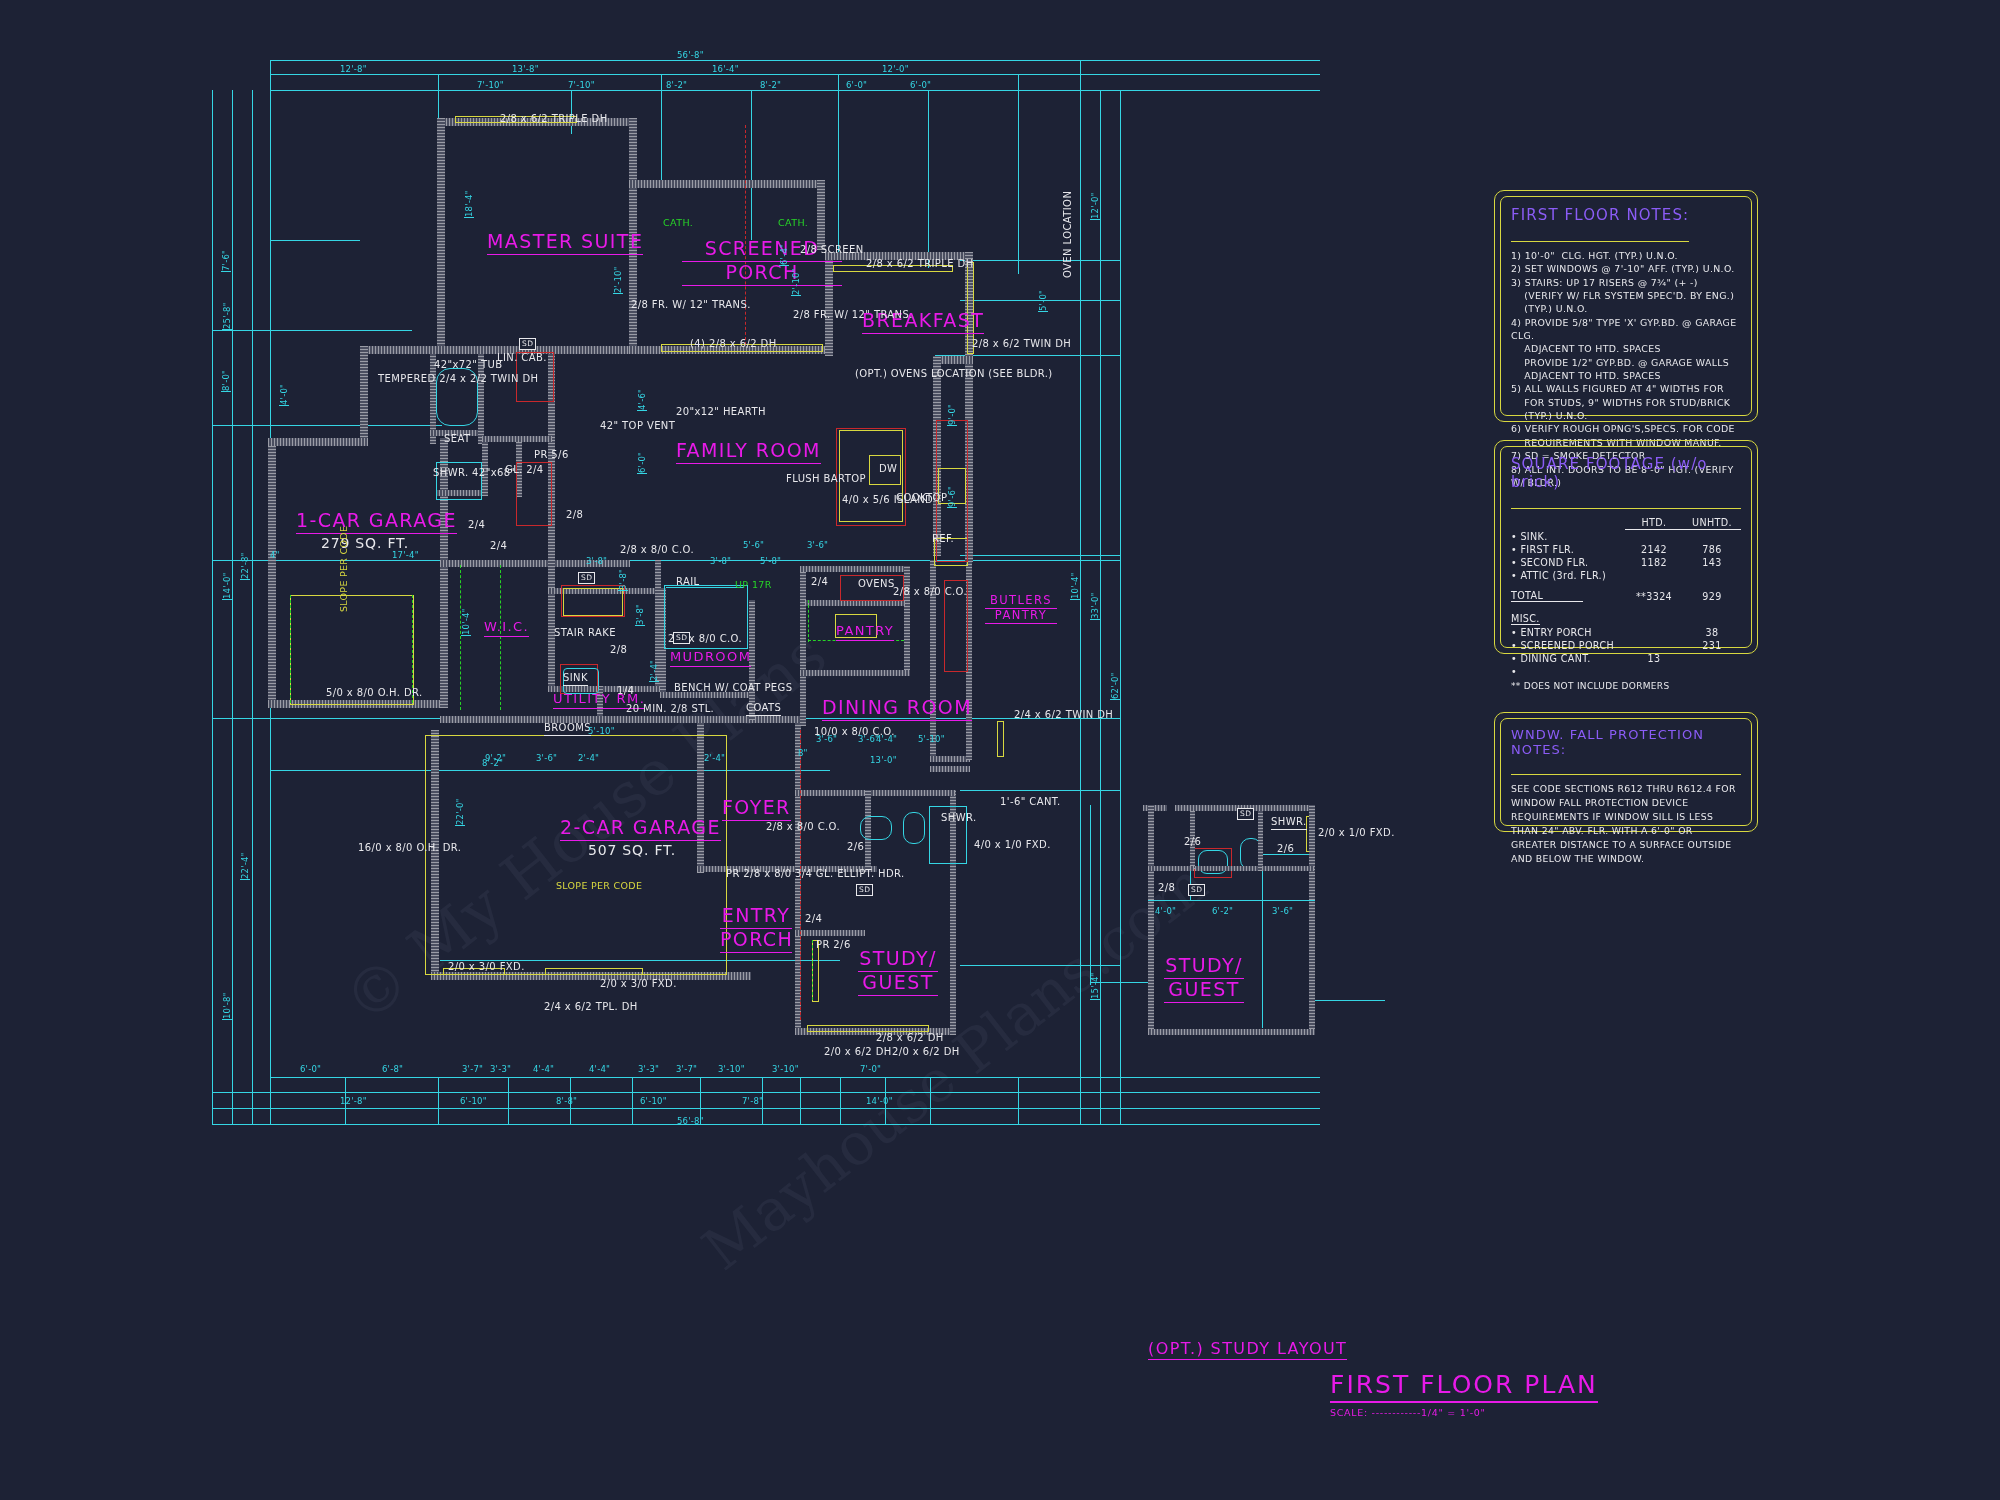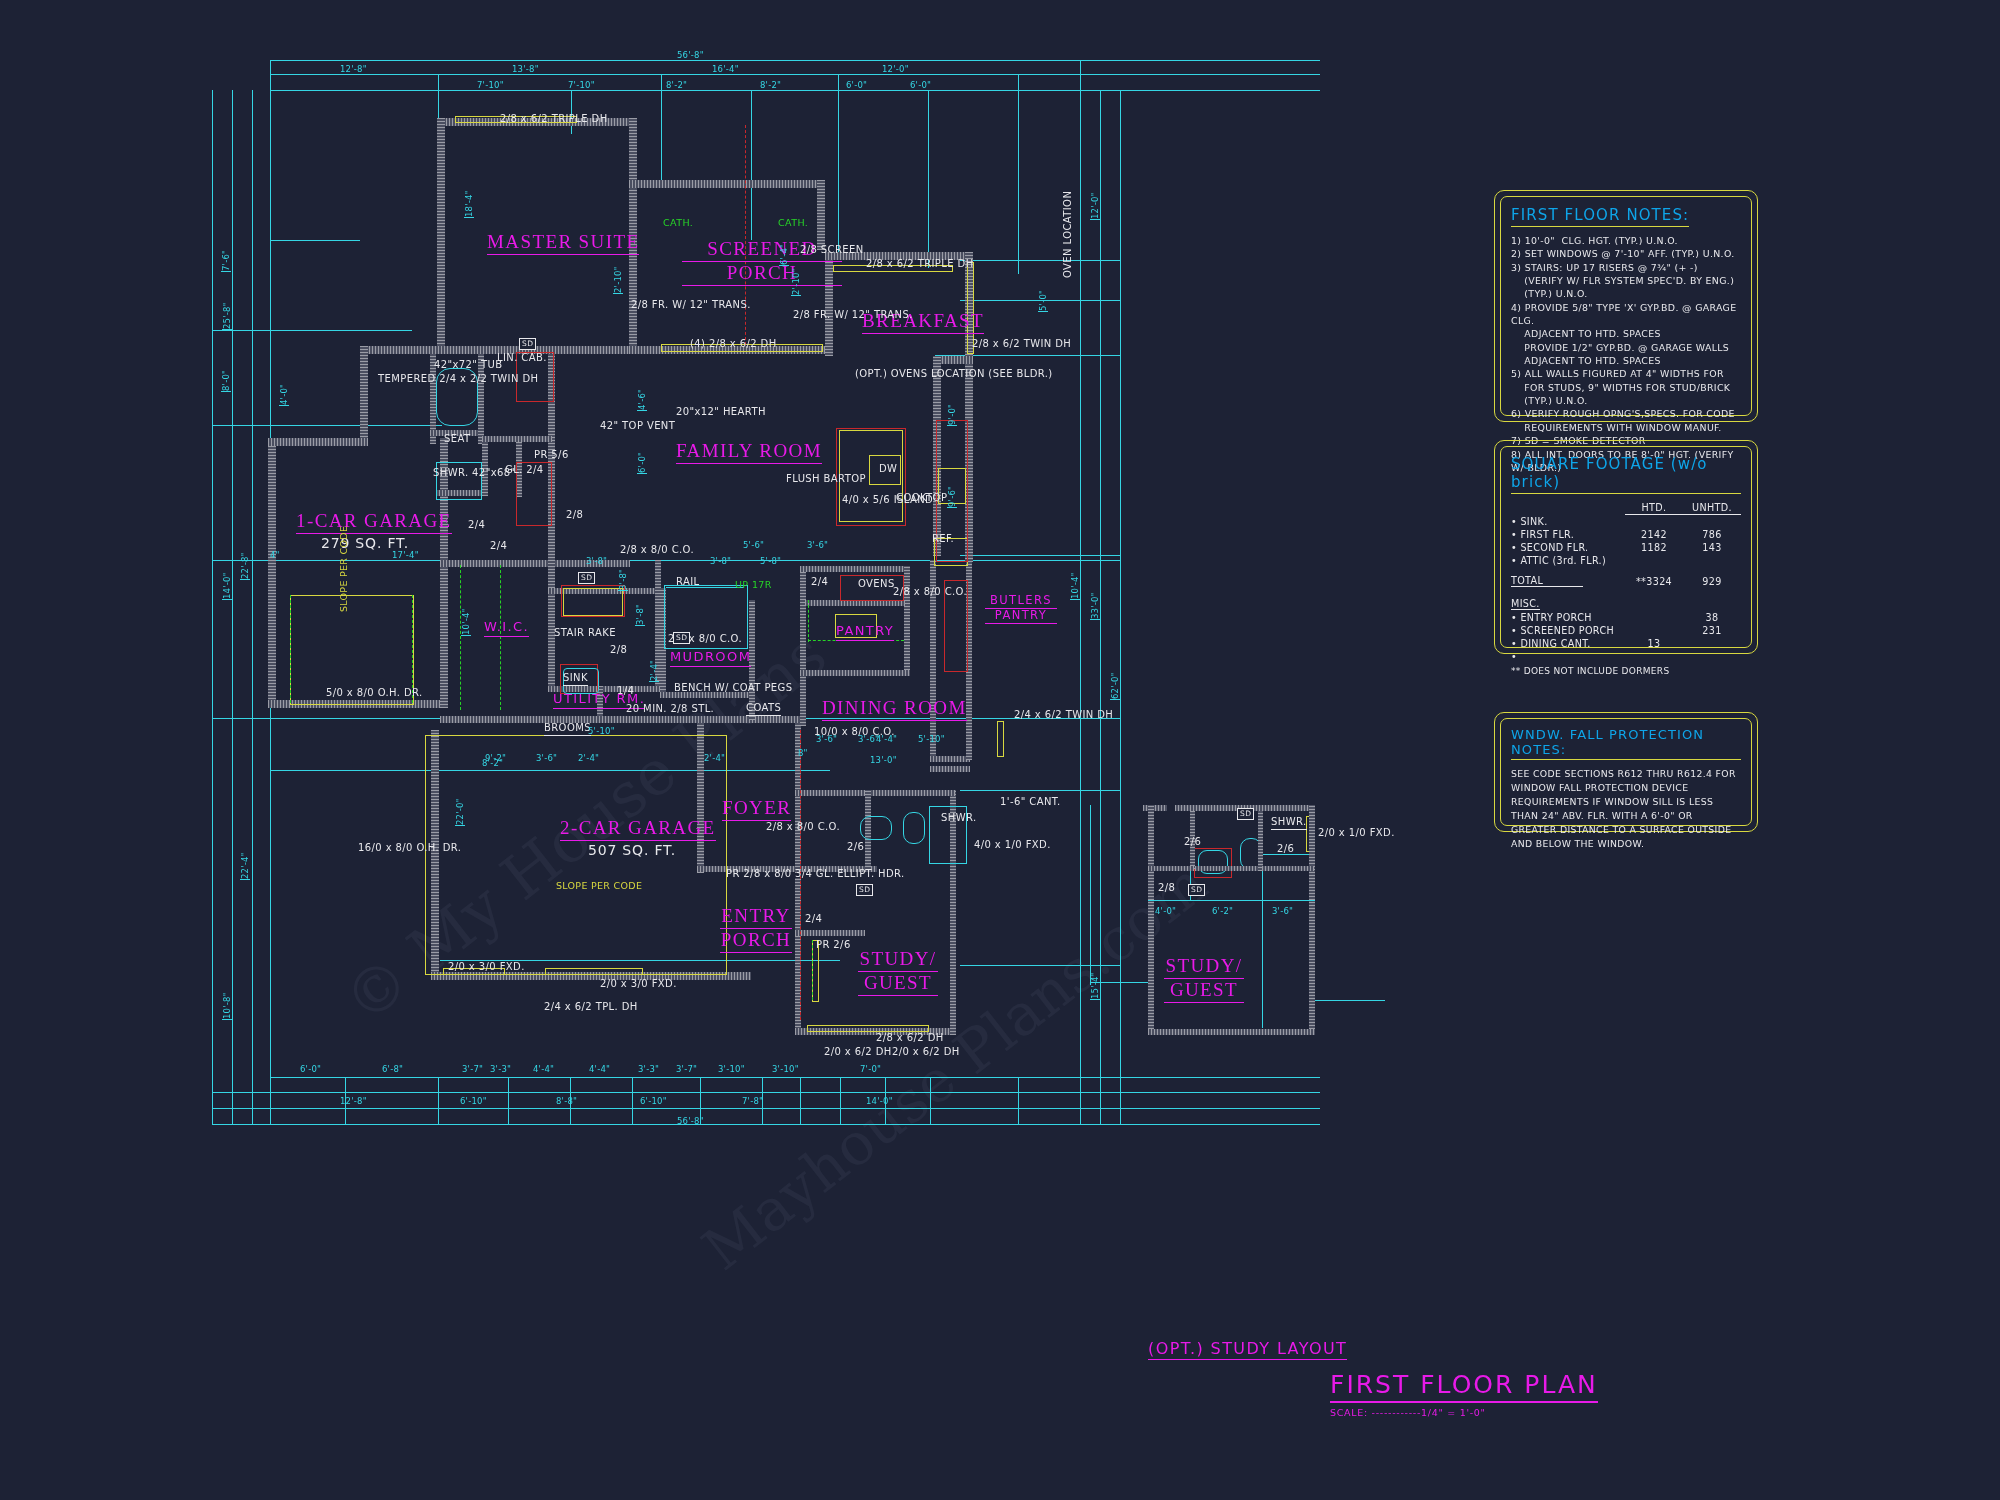--- a/index.html
+++ b/index.html
@@ -6,21 +6,21 @@
   body{width:2000px;height:1500px;overflow:hidden;font-family:"DejaVu Sans",sans-serif;}
   #stage{position:relative;width:2000px;height:1500px;background:#1d2235;}
 
   
   .room{
     position:absolute;color:#e81ae8;font-family:"DejaVu Sans",sans-serif;
     font-size:17px;letter-spacing:1.4px;white-space:nowrap;
     border-bottom:1.3px solid #e81ae8;padding-bottom:1px;line-height:1.15;
     text-align:center;
   }
-  .room.big{font-size:19px;font-family:Liberation Serif, serif;}
+  .room.big{font-size:19px;}
   .room.two-line{border-bottom:none;}
   .room.two-line span{display:block;border-bottom:1.3px solid #e81ae8;padding-bottom:1px;}
   .sqft{
     position:absolute;color:#e8e8ec;font-size:14px;letter-spacing:.8px;white-space:nowrap;
   }
   .note{
     position:absolute;color:#e8e8ec;font-size:10px;letter-spacing:.4px;white-space:nowrap;line-height:1.25;
   }
   .note.u{border-bottom:1px solid #e8e8ec;}
   .dim{
@@ -54,23 +54,23 @@
   
   .panel{
     position:absolute;border:1.6px solid #d8d840;border-radius:10px;
     background:transparent;
   }
   .panel-inner{
     position:absolute;inset:5px;border:1.2px solid #d8d840;border-radius:7px;
     padding:8px 10px;box-sizing:border-box;
   }
   .panel h3{
-    margin:0 0 7px 0;font-size:15px;font-weight:400;color:#0ea5e9;
+    margin:0 0 7px 0;font-size:15px;font-weight:400;color:#8b5cf6;
     letter-spacing:1.1px;border-bottom:1.2px solid #d8d840;display:inline-block;
-    padding-bottom:2px;
+    padding-bottom:17px;
   }
   .panel ol,.panel ul{margin:0;padding:0;list-style:none;}
   .panel li{
     color:#e8e8ec;font-size:9.4px;line-height:1.42;letter-spacing:.35px;
     white-space:pre-wrap;
   }
   .para{color:#e8e8ec;font-size:9.3px;line-height:1.5;letter-spacing:.35px;}
 
   
   table.sf{border-collapse:collapse;width:100%;}

